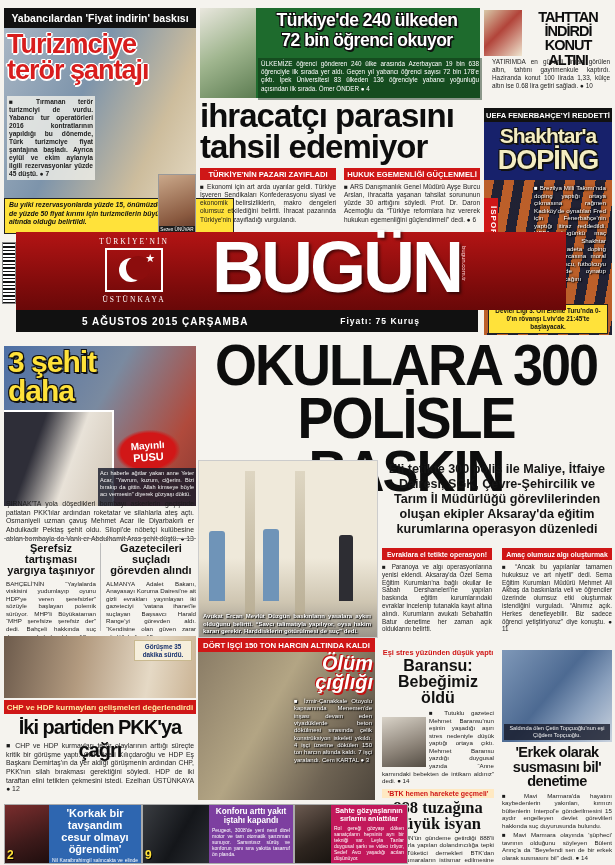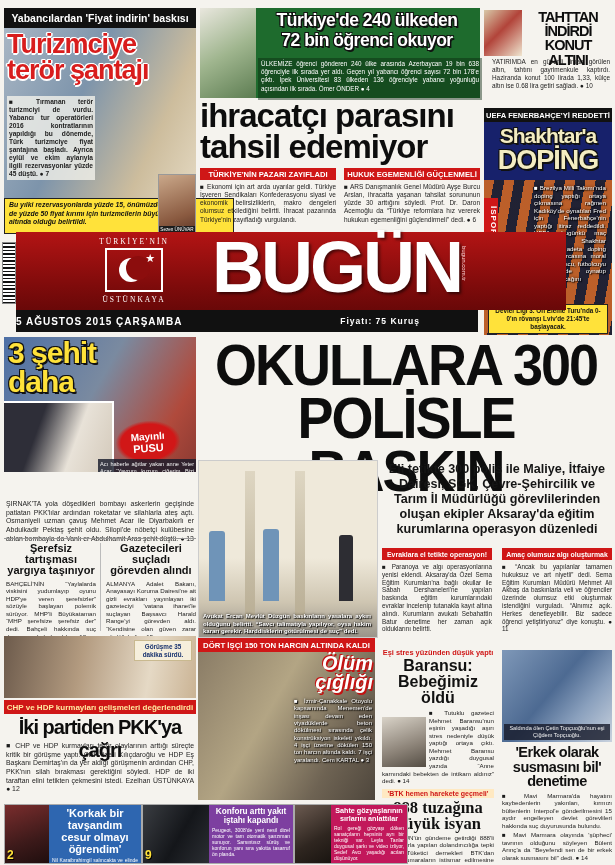--- a/index.html
+++ b/index.html
@@ -92,31 +92,31 @@
           <div style="position:absolute;left:12px;top:8px;width:24px;height:24px;border-radius:50%;background:#fff;"></div>
           <div style="position:absolute;left:19px;top:6px;width:24px;height:24px;border-radius:50%;background:#8c0d0d;"></div>
           <div style="position:absolute;right:6px;top:2px;color:#fff;font-size:11px;">★</div>
         </div>
         <div style="font-size:7.5px;letter-spacing:2px;margin-top:3px;font-family:'Liberation Serif',serif;">ÜSTÜNKAYA</div>
       </div>
       <div class="abs" style="left:196px;top:-6px;width:250px;color:#fff;font-weight:bold;font-size:72px;letter-spacing:-3px;text-shadow:2px 2px 3px rgba(0,0,0,.55);">BUGÜN</div>
       <div class="abs vert" style="left:445px;top:14px;height:52px;color:#f4cfcf;font-size:6px;">bugun.com.tr</div>
     </div>
     <div class="abs kbar" style="left:16px;top:78px;width:462px;height:22px;justify-content:space-between;padding:0;">
-      <span style="font-size:10px;letter-spacing:1px;">5 AĞUSTOS 2015 ÇARŞAMBA</span>
+      <span style="font-size:10px;letter-spacing:1px;margin-left:66px;">5 AĞUSTOS 2015 ÇARŞAMBA</span>
       <span style="font-size:8.5px;letter-spacing:1px;margin-right:58px;">Fiyatı: 75 Kuruş</span>
     </div>
   </div>
 
   <div class="abs hl-black" style="left:198px;top:338px;width:416px;height:118px;text-align:center;font-size:54px;line-height:.93;letter-spacing:-2px;transform:scaleY(1.06);transform-origin:top;">
     <div>OKULLARA 300</div>
     <div>POLİSLE BASKIN</div>
   </div>
 
-  <div class="abs" style="left:4px;top:337px;width:192px;height:135px;background:linear-gradient(120deg,#4d6fa5,#7a8aa0 45%,#b04a3c 80%,#8a3a32);overflow:hidden;">
+  <div class="abs" style="left:4px;top:346px;width:192px;height:160px;background:linear-gradient(120deg,#4d6fa5,#7a8aa0 45%,#b04a3c 80%,#8a3a32);overflow:hidden;">
     <div class="abs" style="left:4px;top:2px;color:#ffe23a;font-weight:bold;font-size:30px;line-height:.95;letter-spacing:-1px;">
       <div class="shadow-k">3 şehit</div>
       <div class="shadow-k">daha</div>
     </div>
     <div class="abs" style="left:0;top:64px;width:108px;height:96px;border-top:2px solid #fff;border-right:2px solid #fff;background:linear-gradient(110deg,#2e2e38 30%,#e8e2d8 60%,#cfc4b4);"></div>
     <div class="abs" style="left:112px;top:84px;width:64px;height:42px;background:radial-gradient(ellipse at center,#d11717 60%,rgba(209,23,23,0) 72%);display:flex;flex-direction:column;align-items:center;justify-content:center;color:#fff;font-weight:bold;transform:rotate(-4deg);">
       <div style="font-size:10px;">Mayınlı</div>
       <div style="font-size:11px;">PUSU</div>
     </div>
     <div class="capbox abs just" style="left:94px;top:122px;width:94px;height:36px;font-size:5.6px;line-height:1.25;padding:2px;">Acı haberle ağıtlar yakan anne Yeter Acar, “Yavrum, kuzum, ciğerim. Bizi bırakıp da gittin. Allah kimseye böyle acı vermesin” diyerek gözyaşı döktü.</div>

